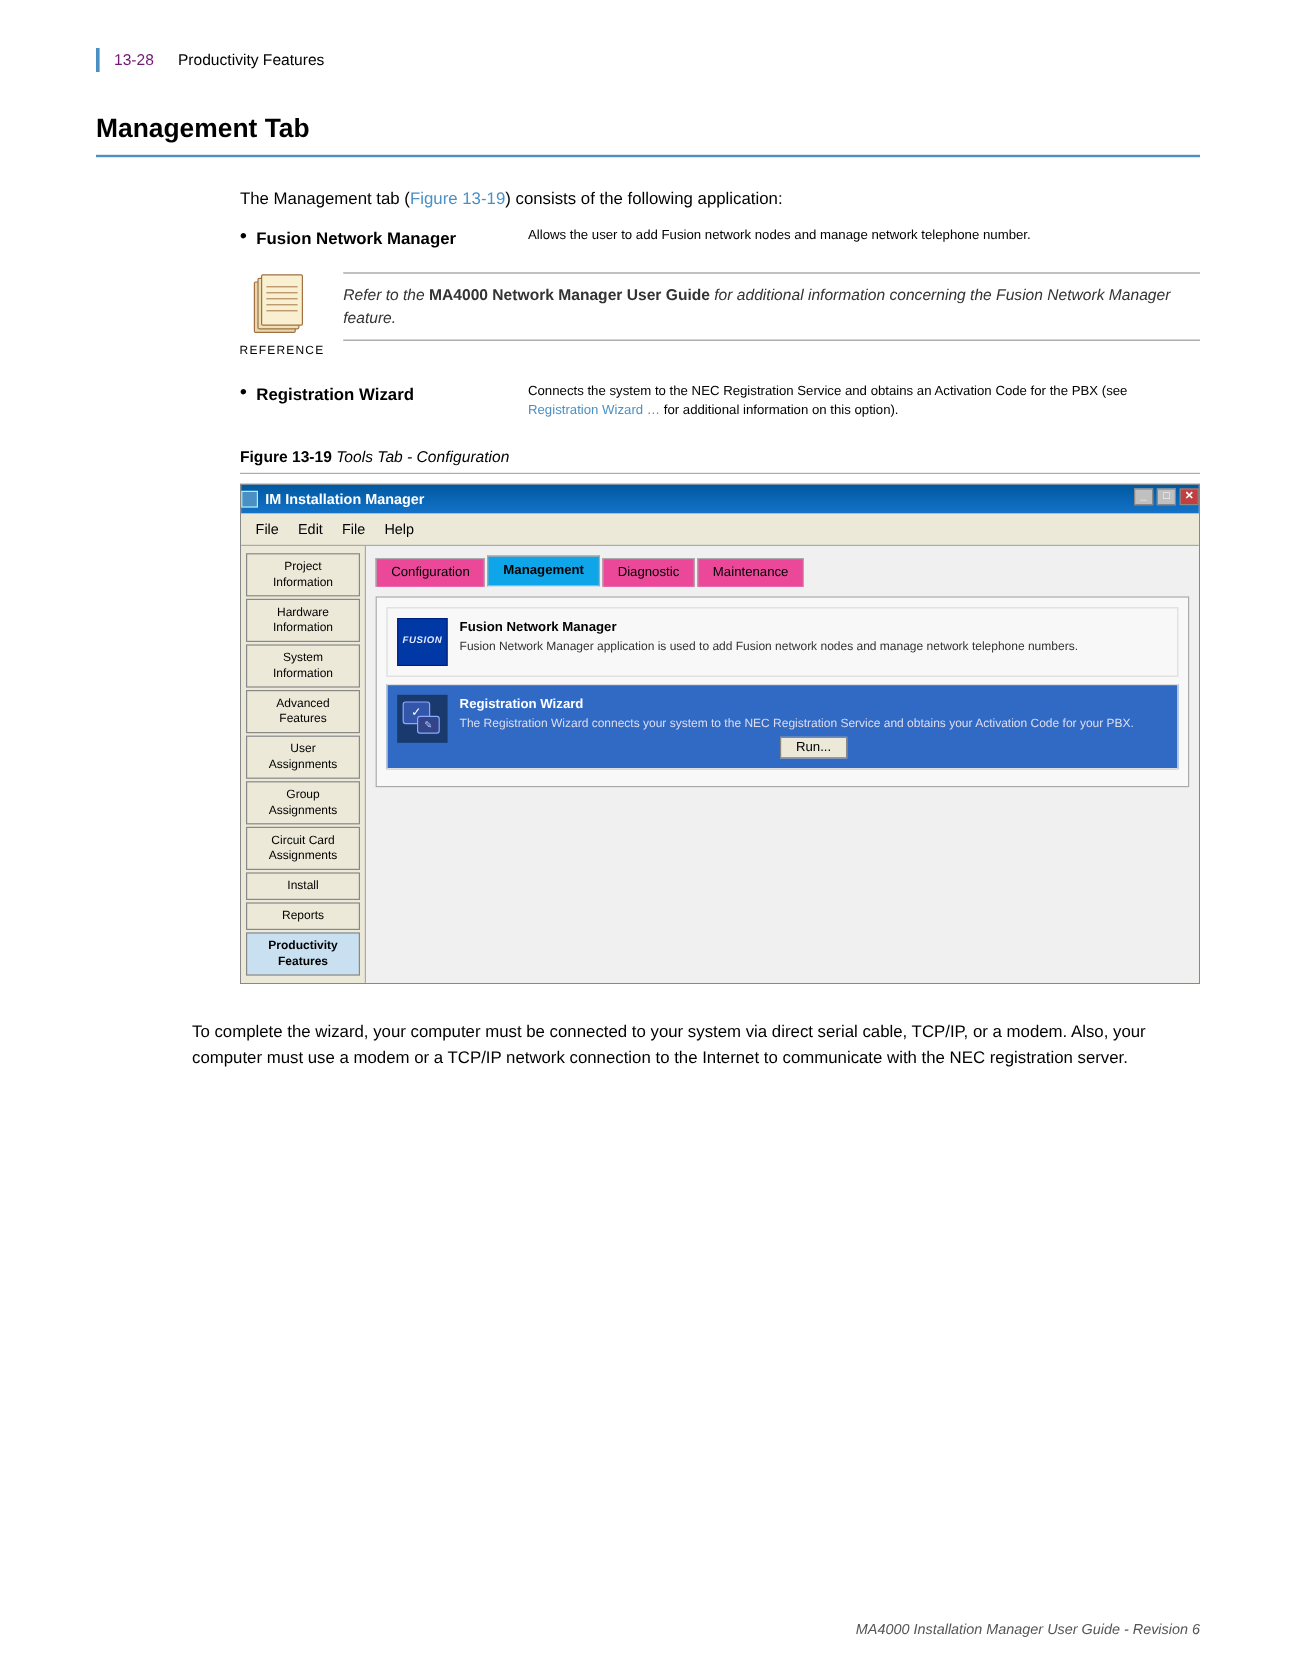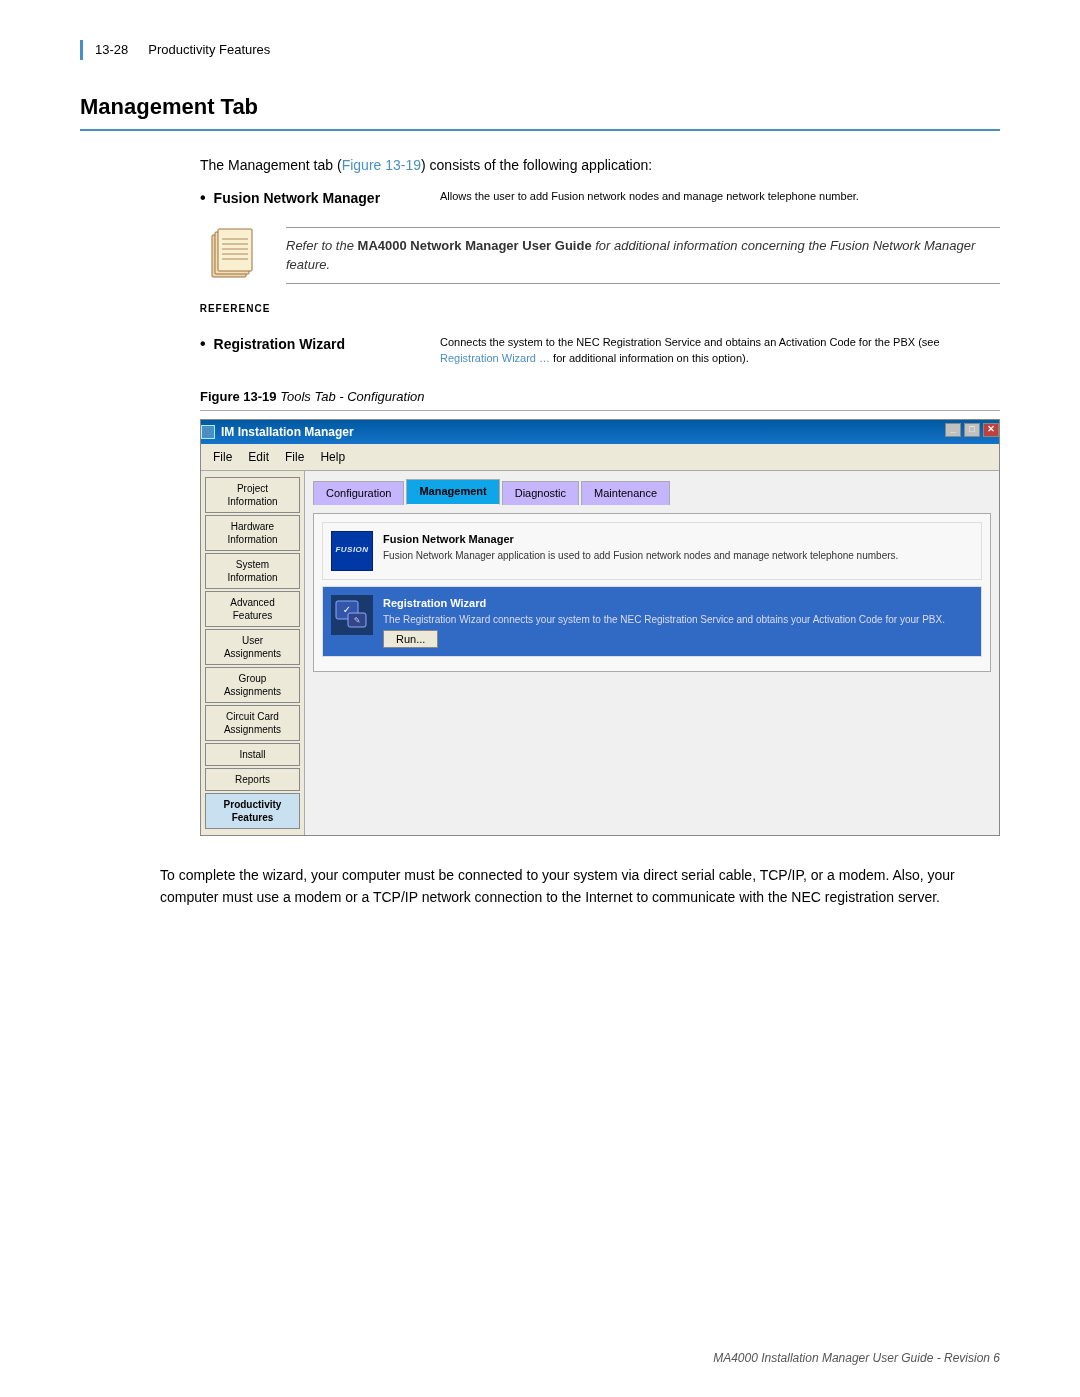--- a/index.html
+++ b/index.html
@@ -23,21 +23,21 @@
     .page-header {
       display: flex;
       align-items: center;
       border-left: 3px solid #4a90c4;
       padding-left: 12px;
       margin-bottom: 30px;
     }
 
     .page-number {
       font-size: 13px;
-      color: #000000;
+      color: #701a75;
       margin-right: 20px;
     }
 
     .page-header-title {
       font-size: 13px;
       color: #000;
     }
 
     
     .section-heading {
@@ -102,23 +102,23 @@
 
     .reference-icon-area {
       display: flex;
       flex-direction: column;
       align-items: center;
       min-width: 70px;
     }
 
     .reference-label {
       font-size: 10px;
-      font-weight: bold;
+      font-weight: normal;
       letter-spacing: 1px;
-      margin-top: 20px;
+      margin-top: 4px;
       color: #000;
     }
 
     .reference-text {
       font-size: 13px;
       font-style: italic;
       color: #333;
       border-top: 1px solid #999;
       border-bottom: 1px solid #999;
       padding: 8px 0;
@@ -255,21 +255,21 @@
     .tab-row {
       display: flex;
       gap: 2px;
       margin-bottom: 8px;
       align-items: flex-end;
     }
 
     .tab-item {
       padding: 3px 12px;
       font-size: 11px;
-      background: #c4b5fd;
+      background: #ec4899;
       border: 1px solid #aaa;
       border-bottom: none;
       cursor: pointer;
       color: #000;
     }
 
     .tab-item.active {
       background: #0ea5e9;
       font-weight: bold;
       border-bottom: 1px solid #f0f0f0;
@@ -359,21 +359,21 @@
       color: #333;
       line-height: 1.3;
     }
 
     .feature-row.selected .feat-title {
       color: white;
     }
 
     .run-btn-row {
       display: flex;
-      justify-content: flex-start;
+      justify-content: center;
       margin-top: 4px;
     }
 
     .run-btn {
       padding: 2px 12px;
       font-size: 11px;
       background: #ece9d8;
       border: 1px solid #888;
       cursor: pointer;
     }

